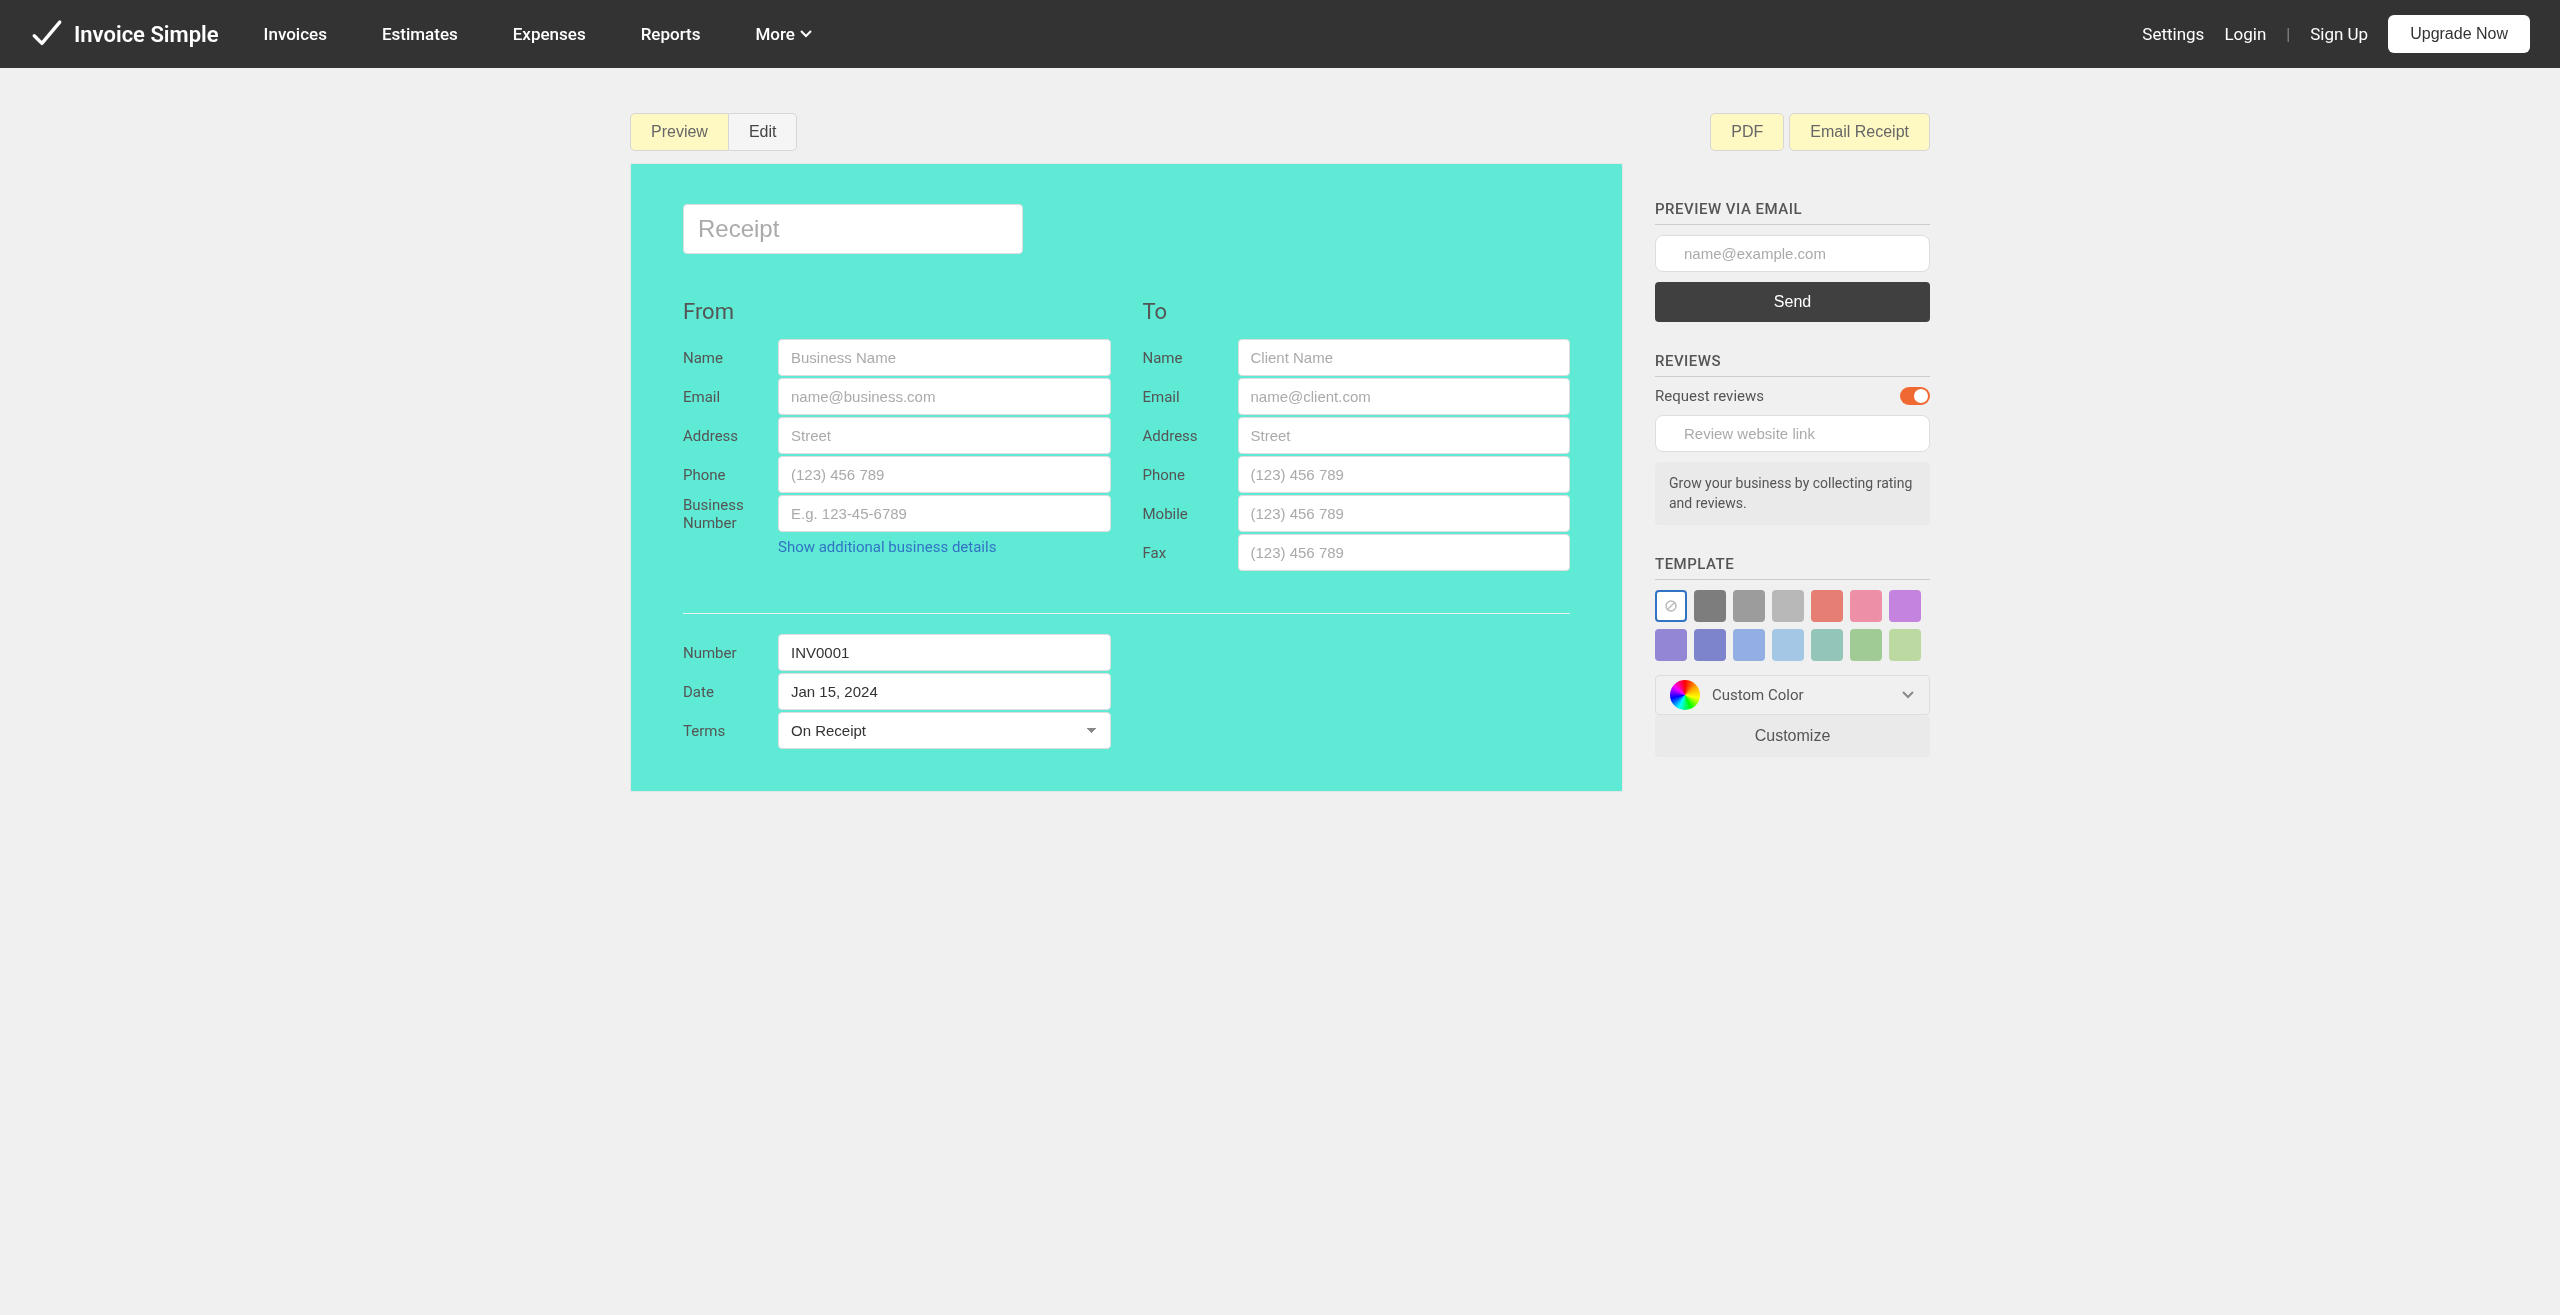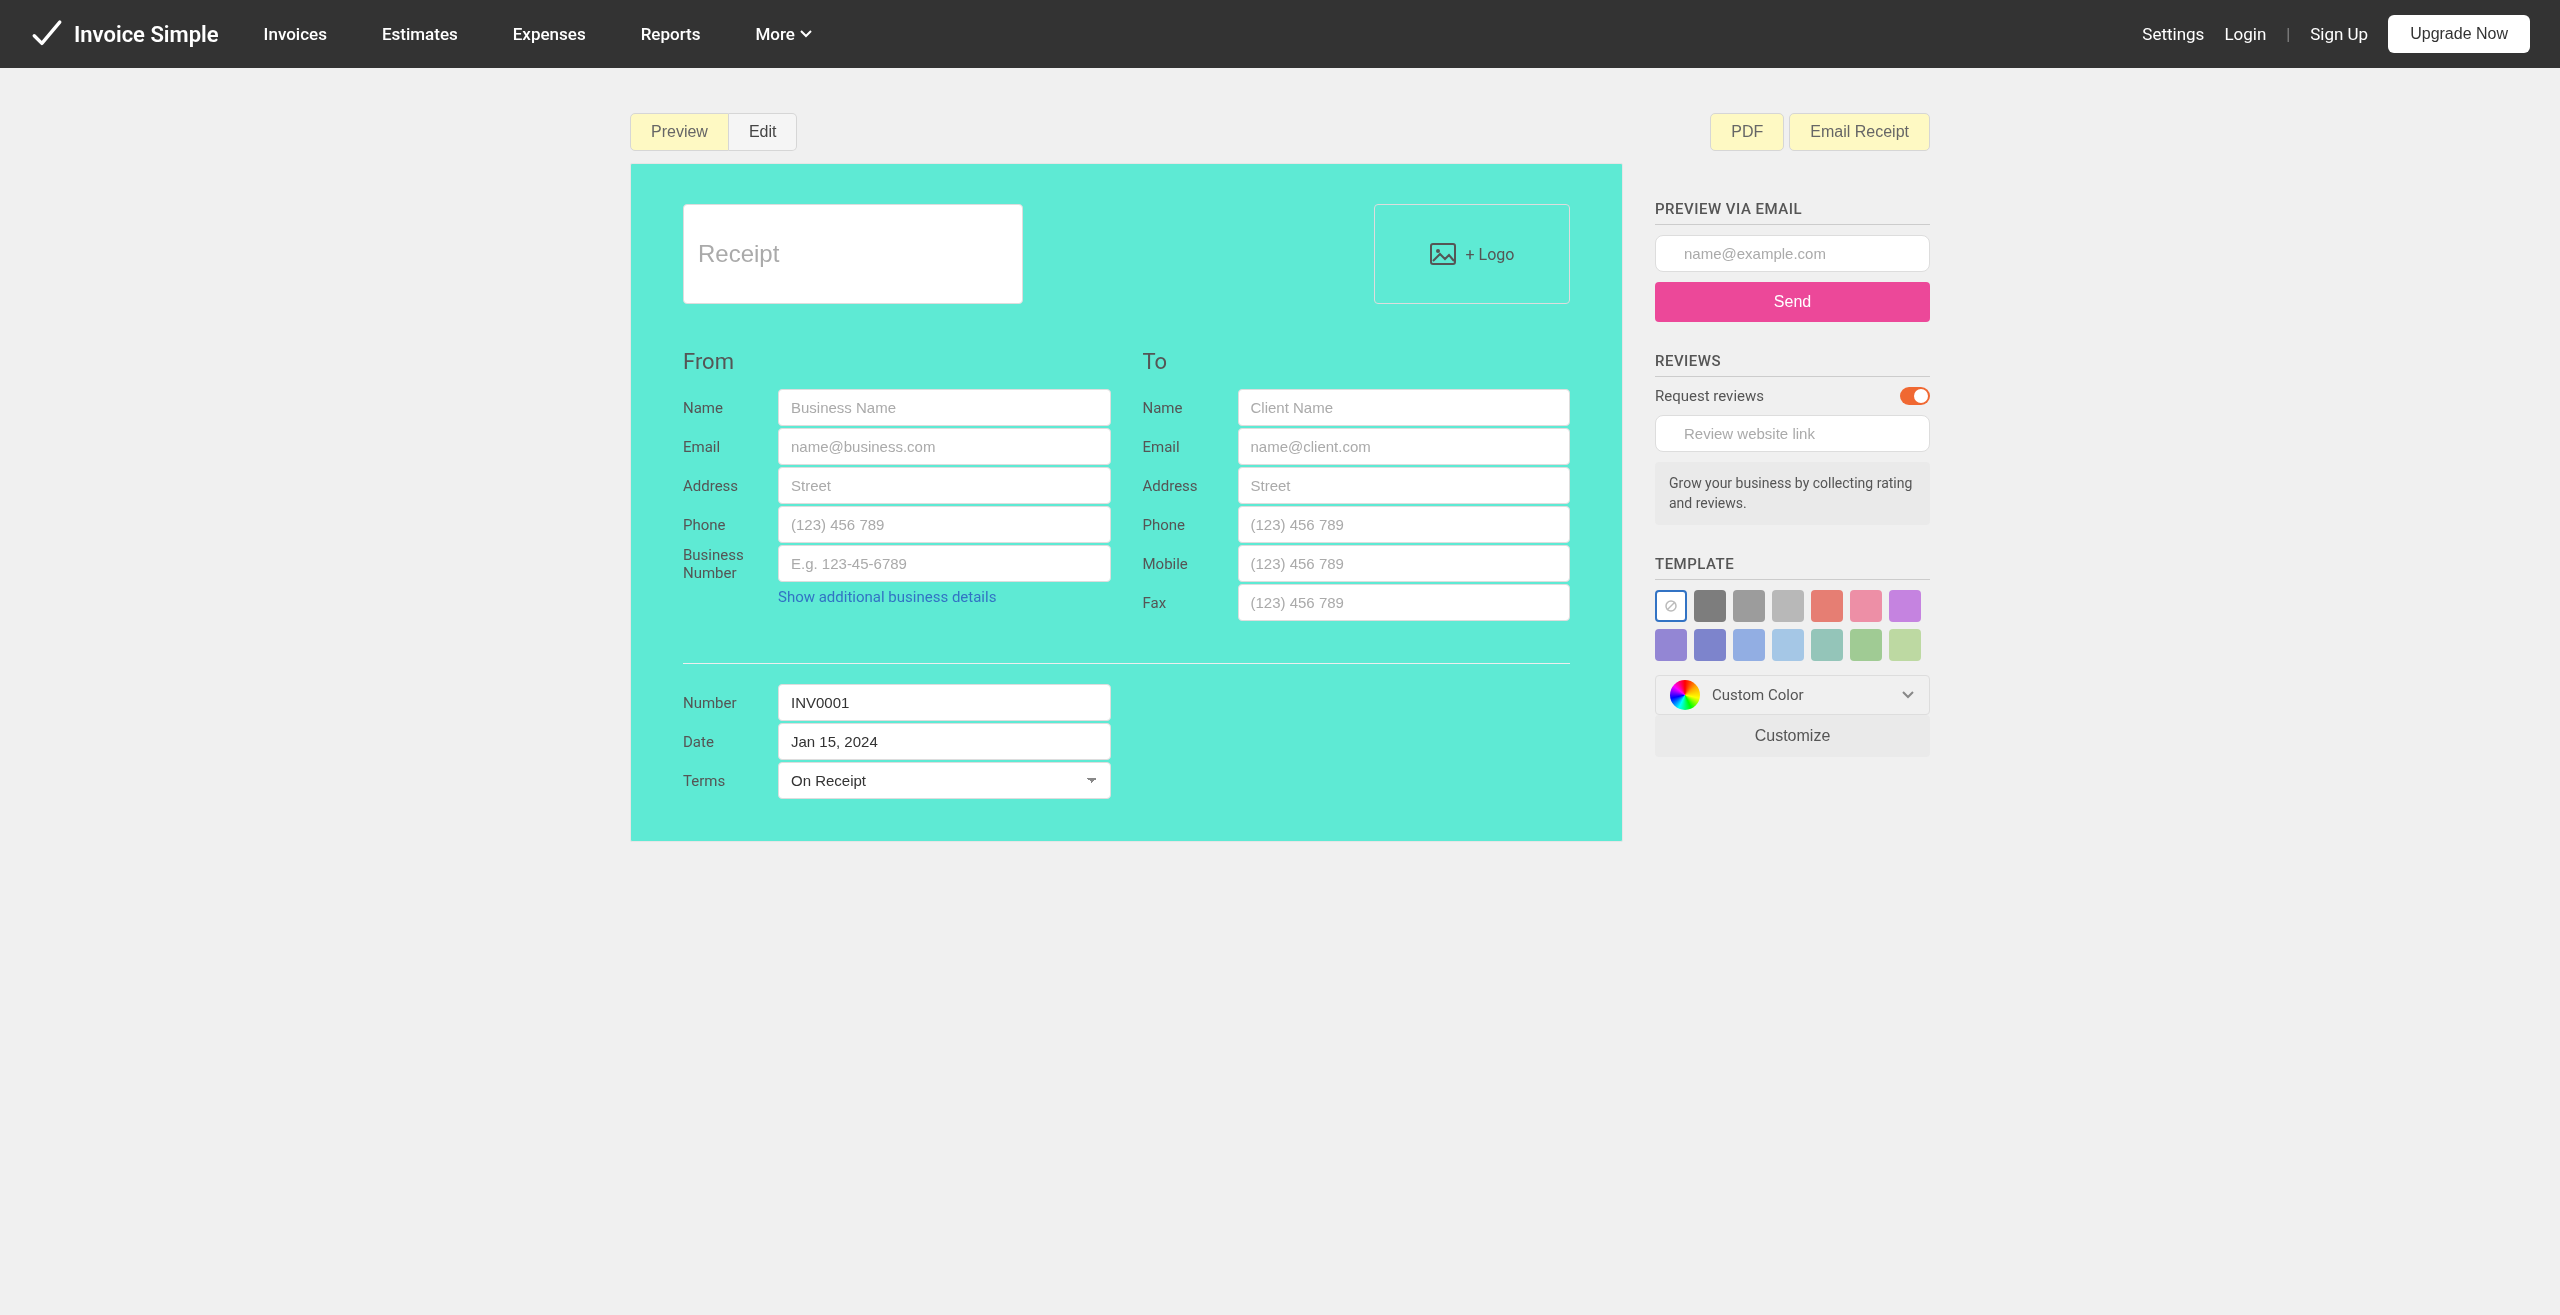--- a/index.html
+++ b/index.html
@@ -200,21 +200,21 @@
   width: 100%;
   border: 1px solid #ddd;
   border-radius: 8px;
   padding: 9px 28px;
   font-size: 15px;
   margin-bottom: 10px;
 }
 .side-input::placeholder { color: #aaa; }
 .send-btn {
   width: 100%;
-  background: #ec4899;
+  background: #404040;
   color: #fff;
   border: none;
   border-radius: 4px;
   padding: 11px;
   font-size: 16px;
   cursor: pointer;
 }
 .toggle-row {
   display: flex;
   justify-content: space-between;
@@ -337,28 +337,20 @@
     <div class="tabgroup-right">
       <button class="tab-btn">PDF</button>
       <button class="tab-btn">Email Receipt</button>
     </div>
   </div>
 
   <div class="content">
     <div class="editor">
       <div class="doc-head">
         <input class="title-input" placeholder="Receipt" style="">
-        <div class="logo-box">
-          <svg width="26" height="22" viewBox="0 0 26 22">
-              <rect x="1" y="1" width="24" height="20" rx="2" stroke="#555" stroke-width="2" fill="none"></rect>
-              <circle cx="8" cy="8" r="2" fill="#555"></circle>
-              <path d="M3 18 L10 11 L15 16 L19 12 L24 18" stroke="#555" stroke-width="2" fill="none"></path>
-            </svg>
-          <span>+ Logo</span>
-        </div>
       </div>
 
       <div class="columns">
         <div class="col">
           <h3>From</h3>
           <div class="form-row">
               <label>Name</label>
               <input placeholder="Business Name" style="">
             </div>
           <div class="form-row">

